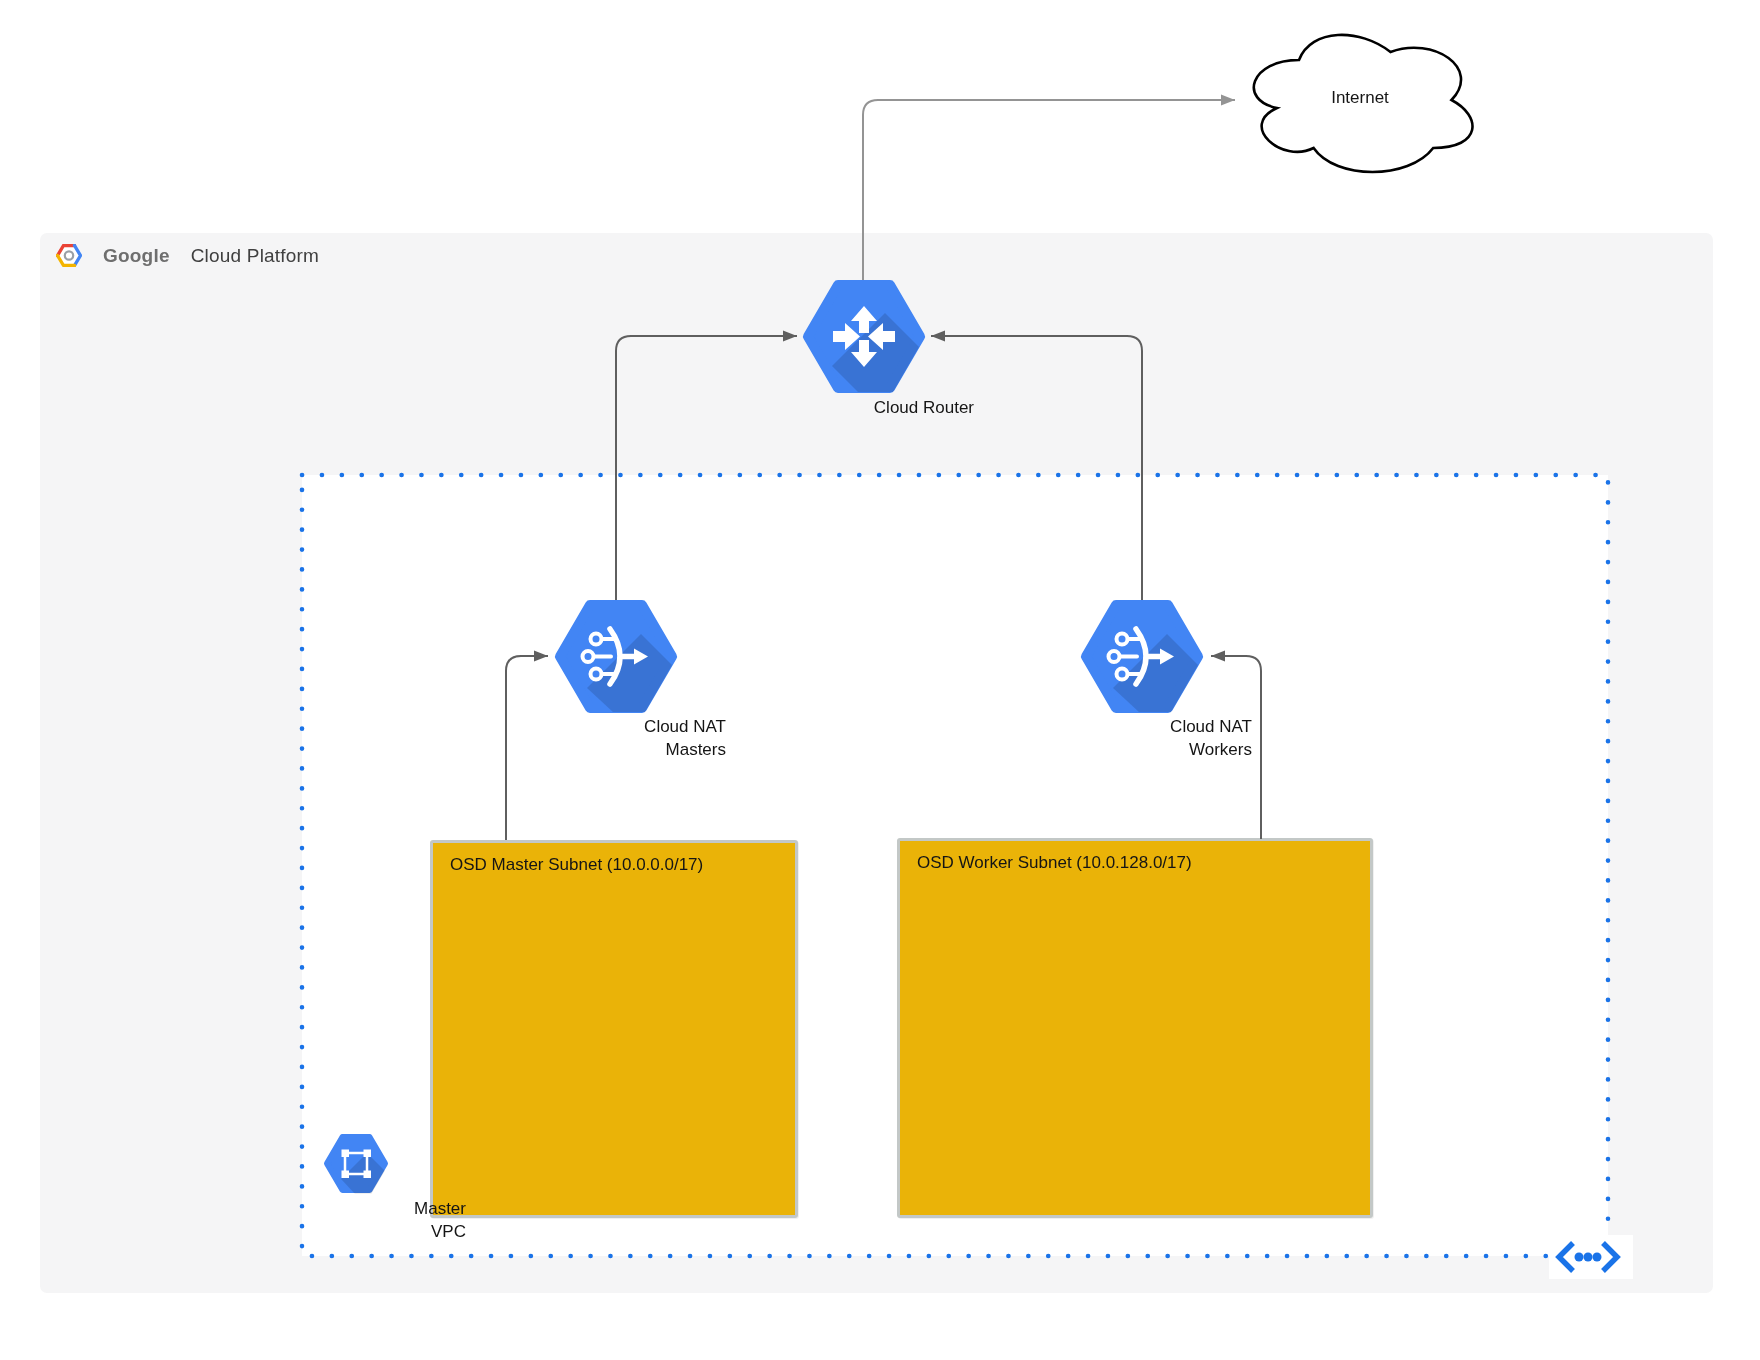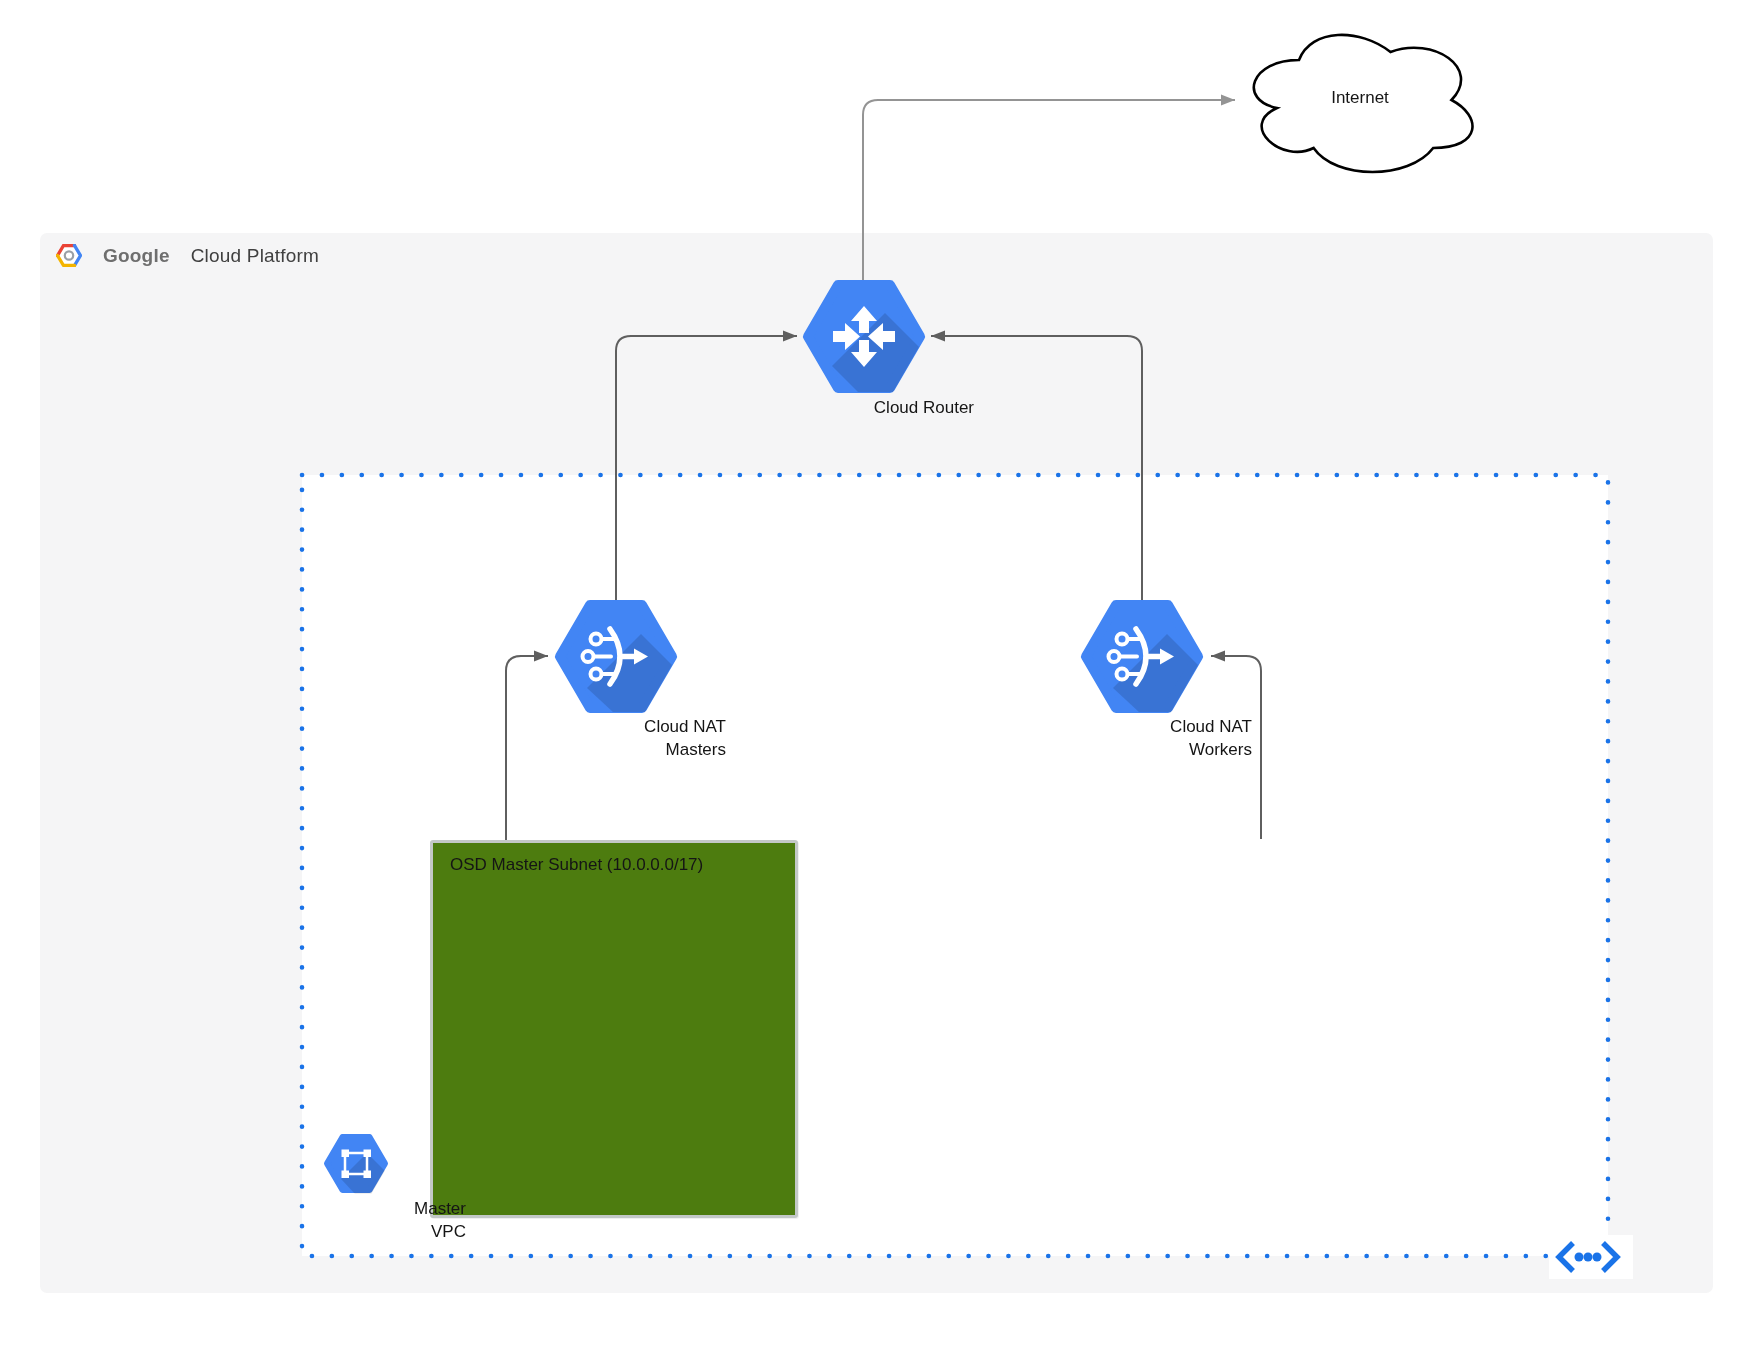--- a/index.html
+++ b/index.html
@@ -5,21 +5,21 @@
   html,body{margin:0;padding:0;background:#fff;}
   .canvas{position:relative;width:1760px;height:1360px;background:#ffffff;overflow:hidden;
           font-family:"Liberation Sans",sans-serif;color:#1b1b1b;}
   .panel{position:absolute;left:40px;top:233px;width:1673px;height:1060px;
          background:#f5f5f6;border-radius:7px;}
   .vpc-layer{position:absolute;left:0;top:0;width:1760px;height:1360px;}
   .connector-layer{position:absolute;left:0;top:0;width:1760px;height:1360px;}
   .logo{position:absolute;left:56px;top:244px;display:flex;align-items:center;gap:21px;}
   .logo-google{font-size:19px;font-weight:600;color:#6e6e6e;letter-spacing:.2px;}
   .logo-rest{font-size:19px;font-weight:400;color:#404040;letter-spacing:.2px;}
-  .subnet{position:absolute;background:#4d7c0f;border:3px solid #c3c8c7;border-radius:3px;
+  .subnet{position:absolute;background:#eab308;border:3px solid #c3c8c7;border-radius:3px;
           box-shadow:1px 1px 0 rgba(0,0,0,0.06);box-sizing:border-box;}
   .subnet-master{left:430px;top:840px;width:368px;height:378px;}
   .subnet-worker{left:897px;top:838px;width:476px;height:380px;}
   .subnet-label{padding:12px 0 0 17px;font-size:17px;color:#151515;}
   .node{position:absolute;}
   .node-label{position:absolute;width:220px;text-align:right;font-size:17px;
               line-height:23px;color:#151515;}
   .cloud-wrap{position:absolute;left:1238px;top:20px;width:244px;height:160px;}
   .cloud-label{position:absolute;left:1238px;top:88px;width:244px;text-align:center;
                font-size:17px;color:#151515;}
@@ -45,20 +45,23 @@
     <span class="logo-rest">Cloud Platform</span>
   </div>
 
   <svg class="vpc-layer">
     <rect x="302" y="475" width="1306" height="781" fill="#ffffff" stroke="#1a73e8" stroke-width="4.6" stroke-dasharray="0.1 19.8" stroke-linecap="round"></rect>
   </svg>
 
   <div class="subnet subnet-master">
     <div class="subnet-label">OSD Master Subnet (10.0.0.0/17)</div>
   </div>
+  <div class="subnet subnet-worker">
+    <div class="subnet-label">OSD Worker Subnet (10.0.128.0/17)</div>
+  </div>
 
   <svg class="connector-layer">
     <defs>
       <marker id="arrow-dark" markerUnits="userSpaceOnUse" markerWidth="18" markerHeight="14" refX="16" refY="7" orient="auto">
         <path d="M 2 1.5 L 16 7 L 2 12.5 Z" fill="#5f5f5f"></path>
       </marker>
       <marker id="arrow-light" markerUnits="userSpaceOnUse" markerWidth="18" markerHeight="14" refX="16" refY="7" orient="auto">
         <path d="M 2 1.5 L 16 7 L 2 12.5 Z" fill="#949494"></path>
       </marker>
     </defs>

